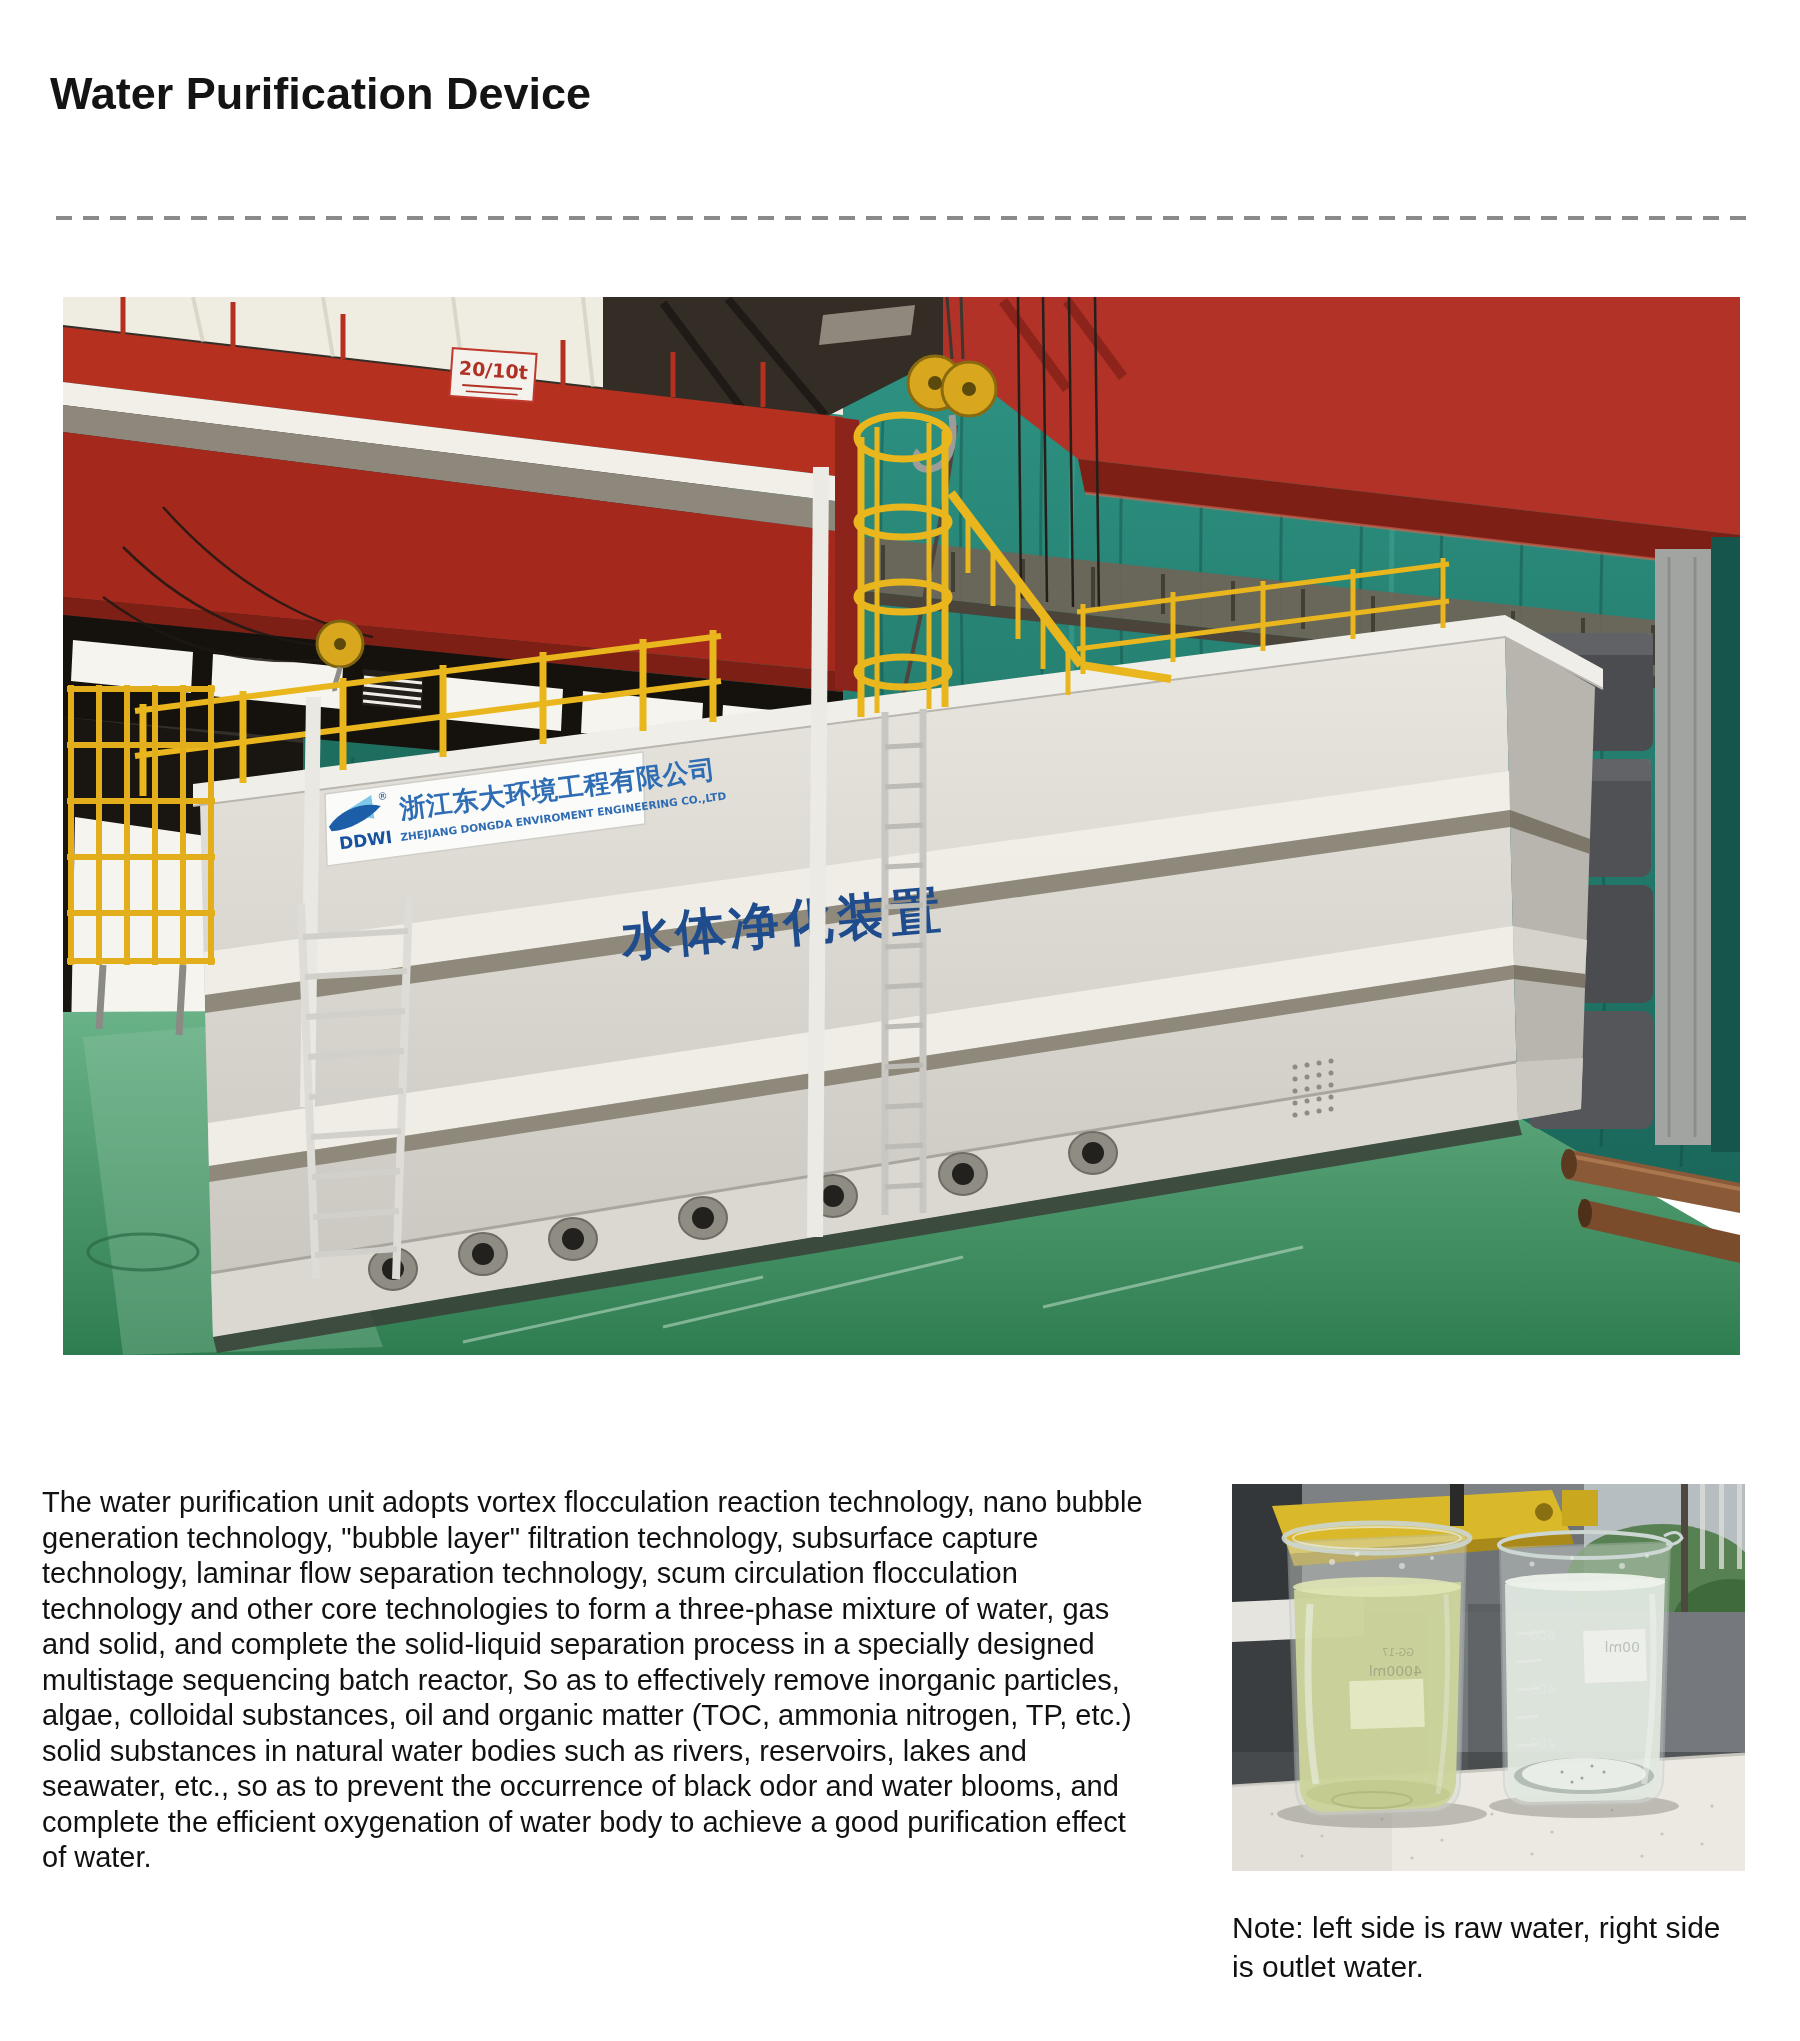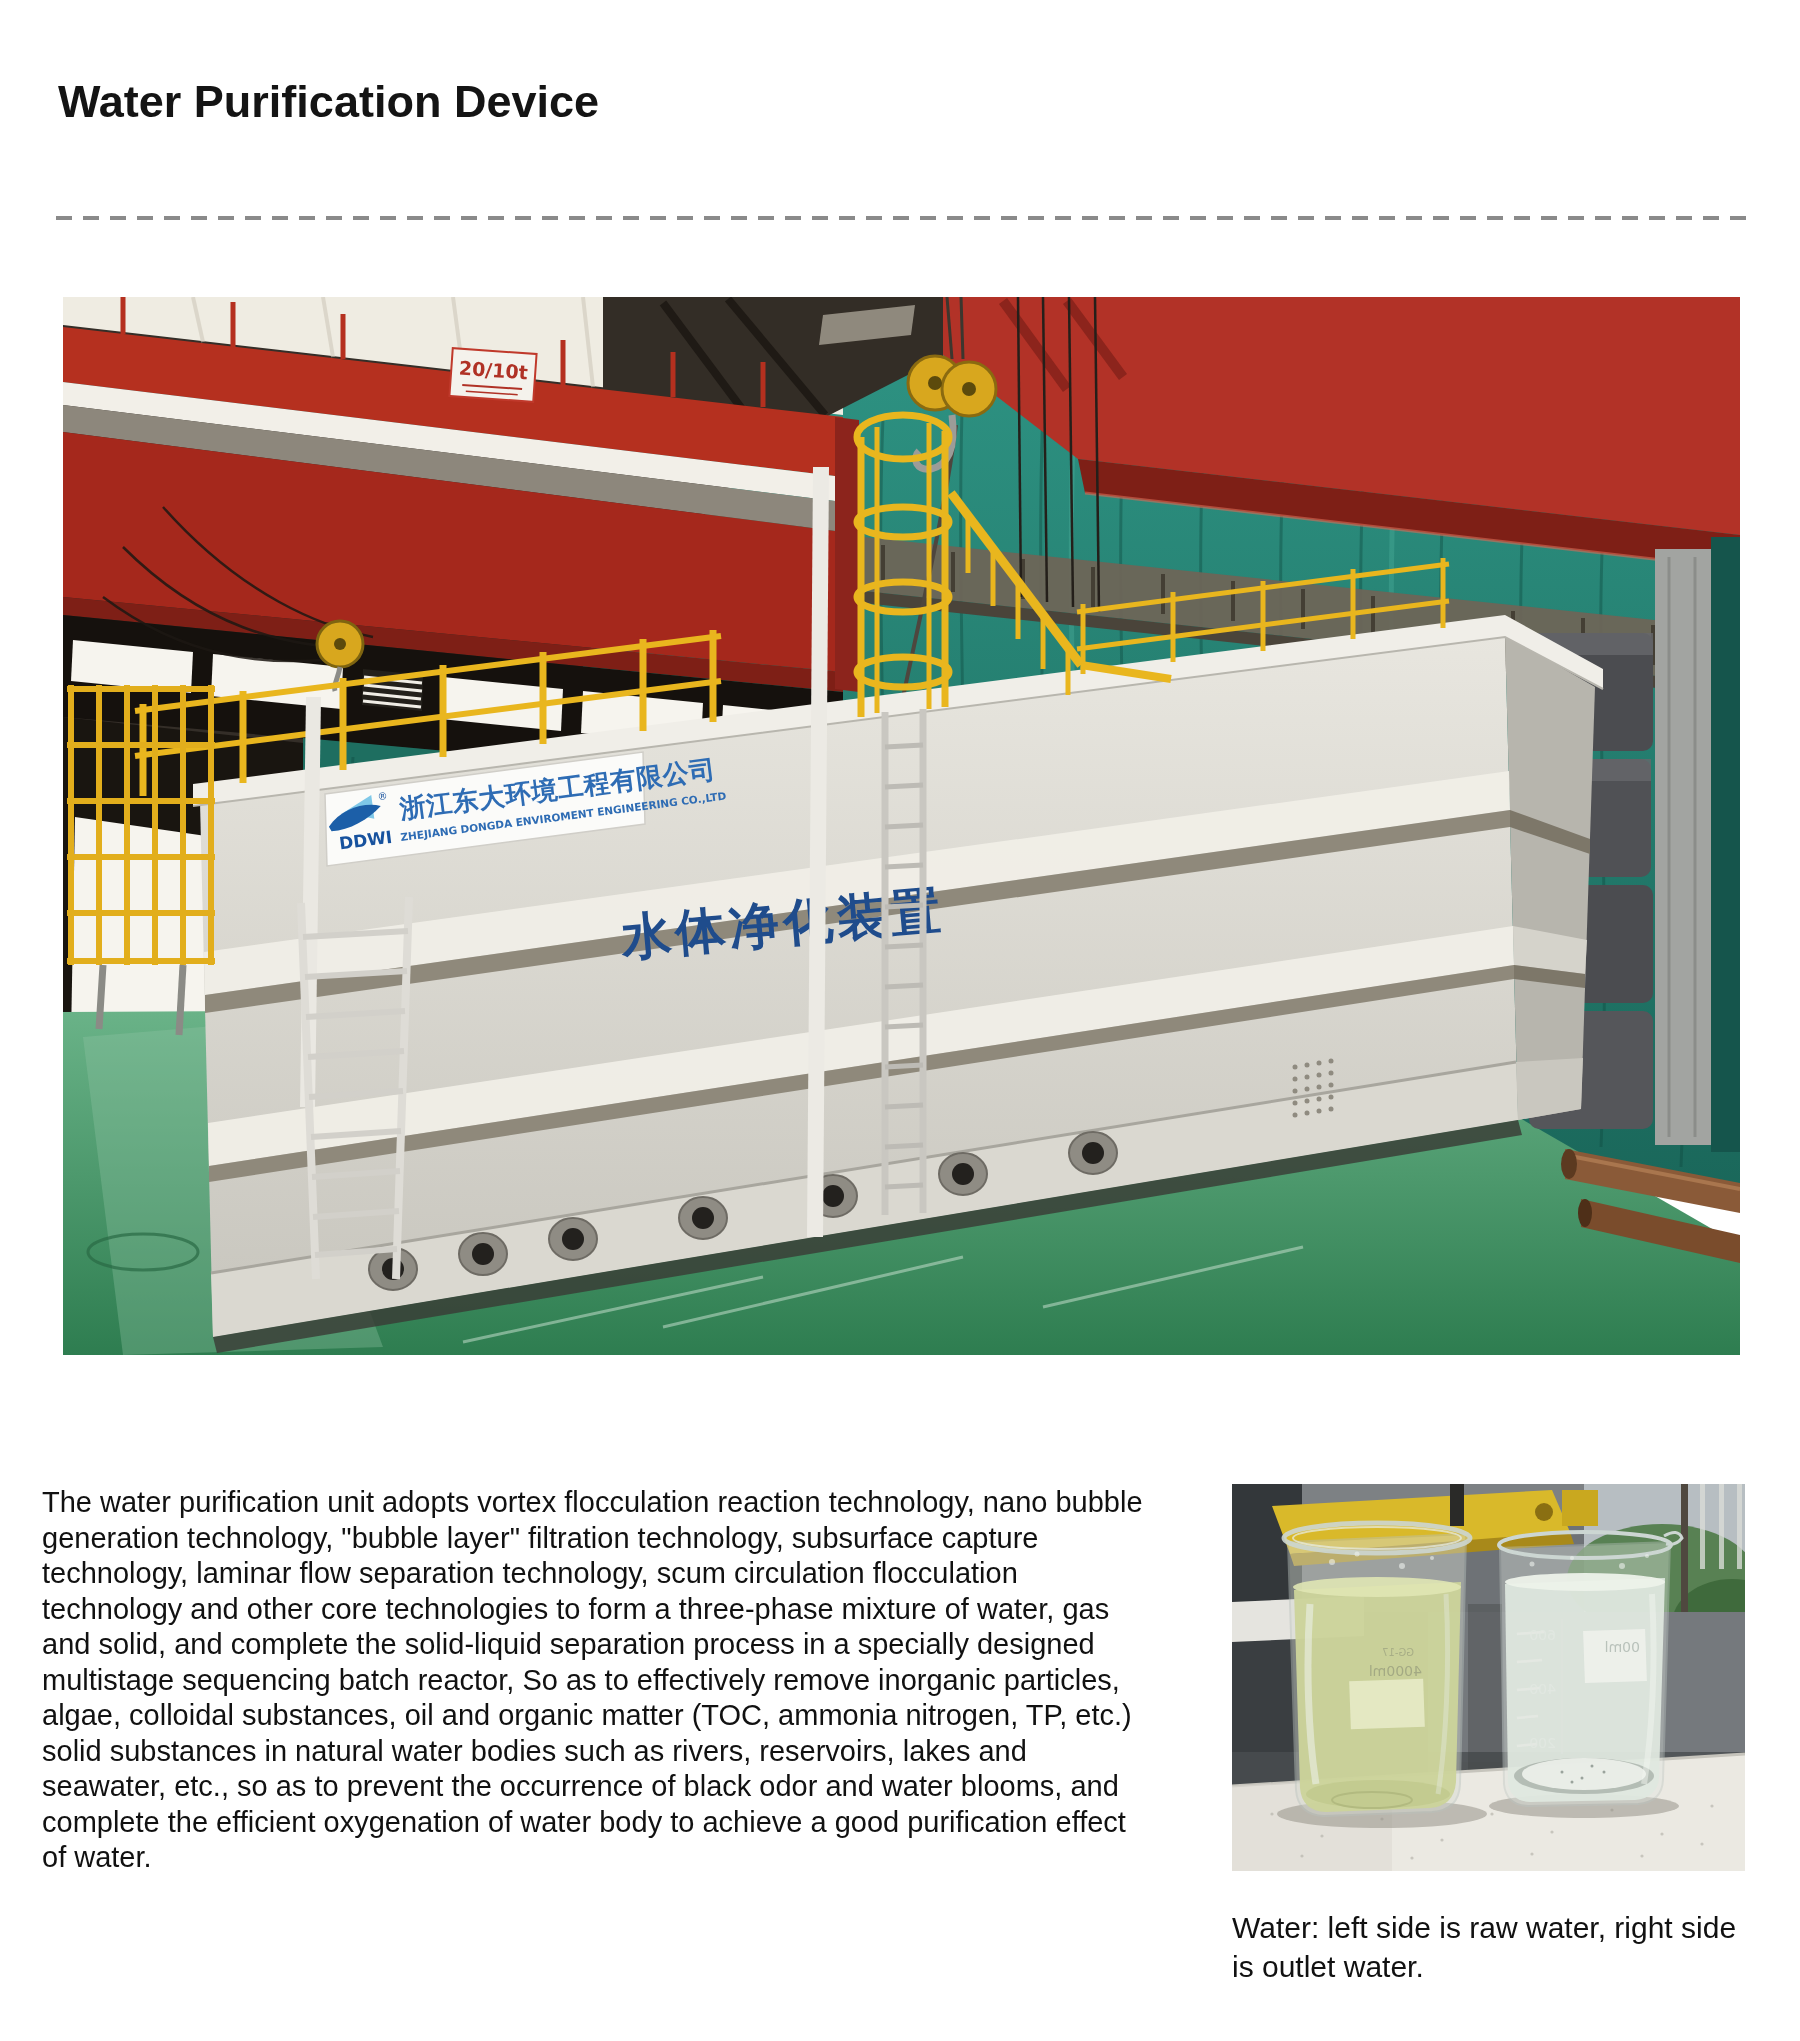--- a/index.html
+++ b/index.html
@@ -1,18 +1,18 @@
 <!DOCTYPE html>
 <html><head>
 <meta charset="utf-8">
 <style>
   html,body{margin:0;padding:0;}
   body{font-family:"Liberation Sans", sans-serif; background:#ffffff;}
   .page{position:relative;width:1800px;height:2041px;background:#fff;overflow:hidden;}
-  .page-title{position:absolute;left:42px;top:60px;margin:16px;font-size:45px;font-weight:700;color:#141414;letter-spacing:0;}
+  .page-title{position:absolute;left:42px;top:60px;margin:8px;font-size:45px;font-weight:700;color:#141414;letter-spacing:0;}
   .divider{position:absolute;left:56px;top:216px;width:1690px;height:4px;
     background:repeating-linear-gradient(90deg,#8a8a8a 0 16px,transparent 16px 27px);}
   .main-photo{position:absolute;left:63px;top:297px;width:1677px;height:1058px;margin:0;}
   .main-photo svg{display:block;width:100%;height:100%;}
   .beaker-photo{position:absolute;left:1232px;top:1484px;width:513px;height:387px;margin:0;}
   .beaker-photo svg{display:block;width:100%;height:100%;}
   .description{position:absolute;left:42px;top:1477px;width:1110px;font-size:29px;line-height:35.5px;color:#111;margin-top:8px;}
   .note{position:absolute;left:1232px;top:1878px;width:516px;font-size:30px;line-height:39px;color:#111;}
   svg text{font-family:"DejaVu Sans","Liberation Sans",sans-serif;}
 </style>
@@ -534,15 +534,15 @@
         <g fill="#eef2ee" opacity="0.6">
           <circle cx="300" cy="80" r="2.5"></circle>
             <circle cx="340" cy="74" r="2"></circle>
             <circle cx="390" cy="82" r="3"></circle>
             <circle cx="415" cy="72" r="2"></circle>
         </g>
       </g>
     </svg>
   </figure>
 
-  <p class="note">Water: left side is raw water, right side is outlet water.</p>
+  <p class="note">Note: left side is raw water, right side is outlet water.</p>
 
 </div>
 
 </body></html>

